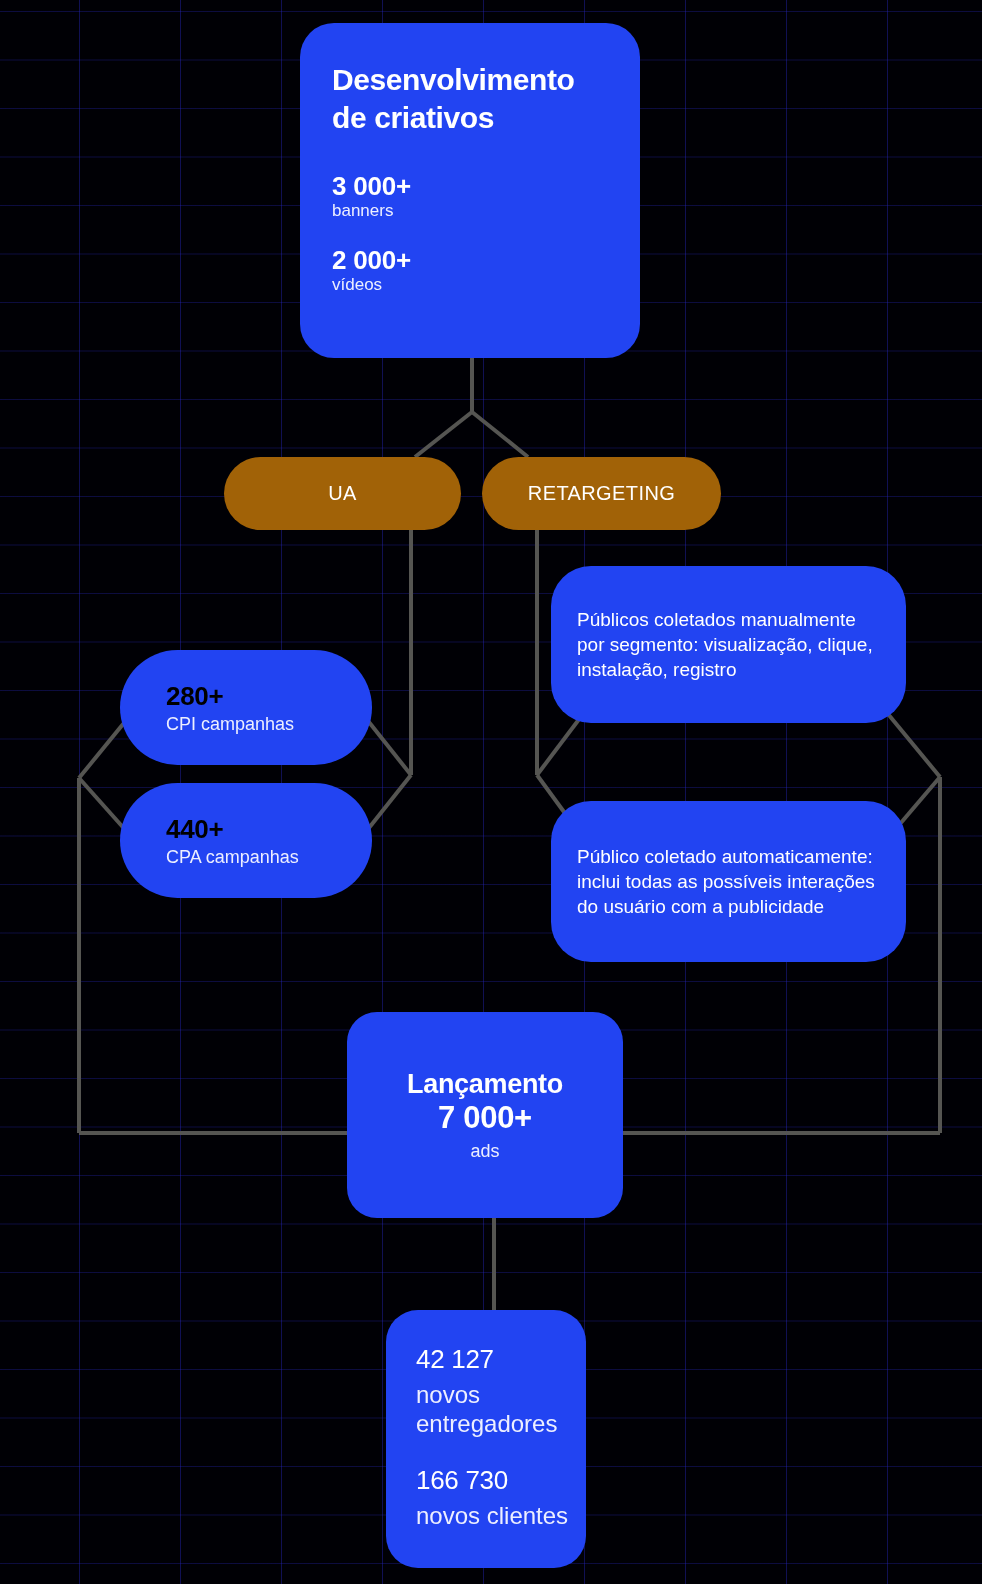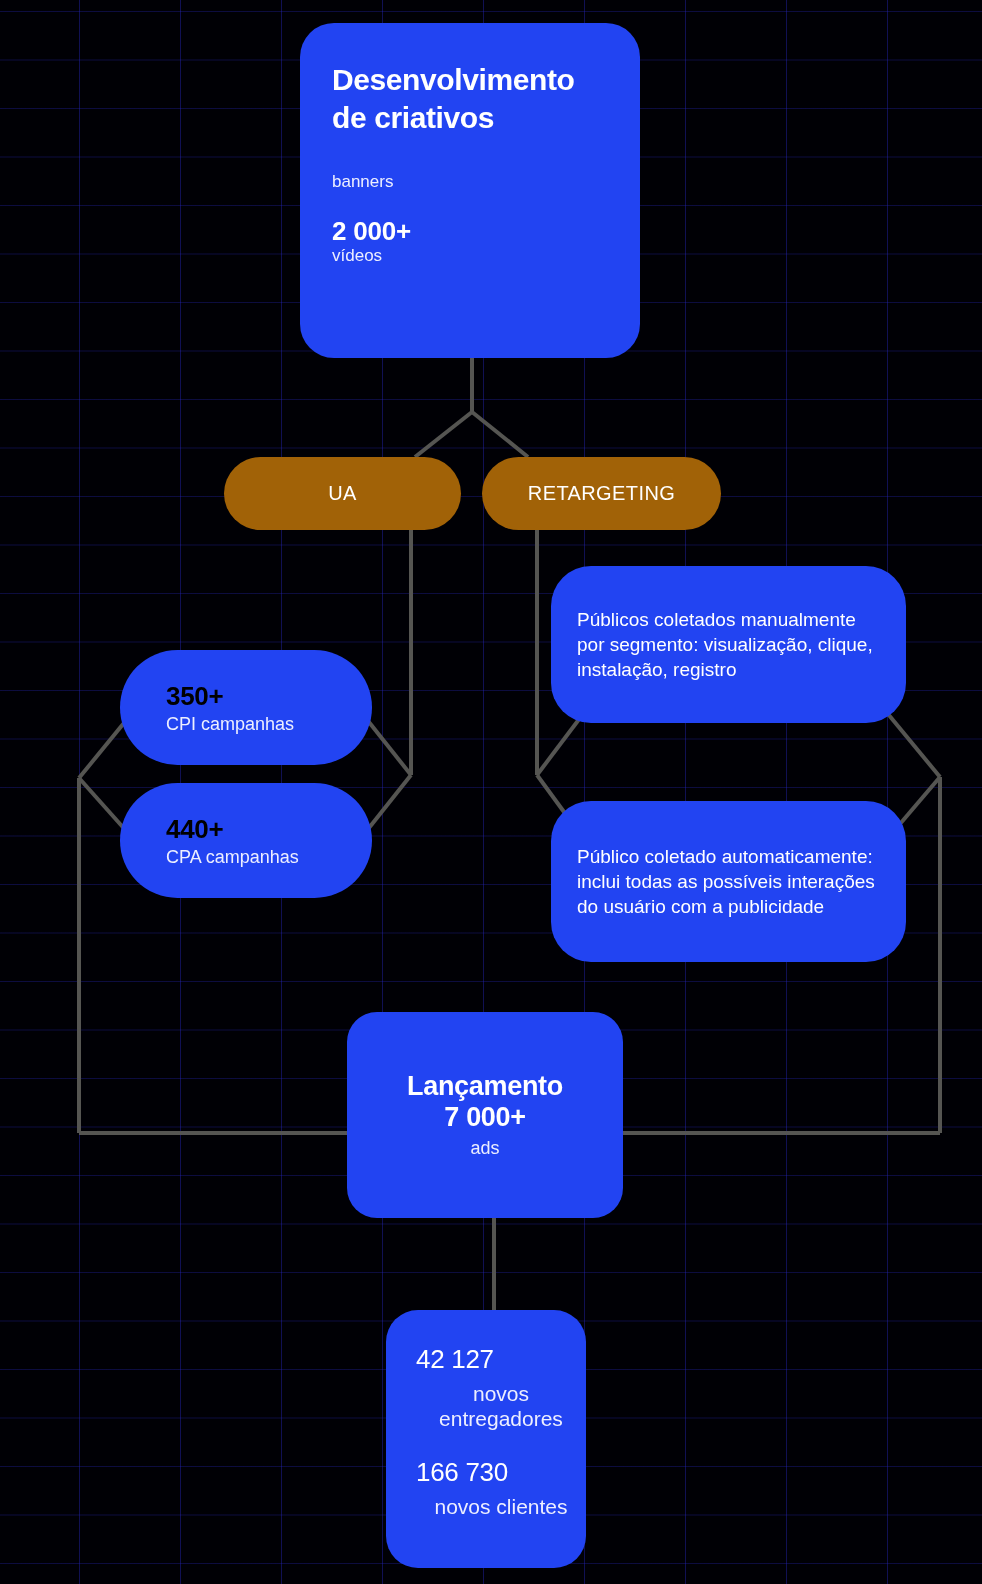--- a/index.html
+++ b/index.html
@@ -77,30 +77,30 @@
   }
   #card-manual{left:551px;top:566px;width:355px;height:157px;}
   #card-auto{left:551px;top:801px;width:355px;height:161px;}
 
   
   #card-launch{
     left:347px;top:1012px;width:276px;height:206px;border-radius:30px;
     display:flex;flex-direction:column;align-items:center;justify-content:center;
   }
   #card-launch .t{font-size:27px;font-weight:700;letter-spacing:-0.3px;}
-  #card-launch .n{font-size:27px;font-weight:700;letter-spacing:-0.3px;}
+  #card-launch .n{font-size:31px;font-weight:700;letter-spacing:-0.3px;}
   #card-launch .l{font-size:18px;color:#EDEFFF;margin-top:5px;}
 
   
   #card-results{
     left:386px;top:1310px;width:200px;height:258px;border-radius:32px;
     padding:34px 0 0 30px;box-sizing:border-box;
   }
   #card-results .n{font-size:26px;font-weight:400;letter-spacing:-0.3px;}
-  #card-results .l{font-size:21px;color:#EDEFFF;line-height:1.2;margin-top:6px;text-align:center;}
+  #card-results .l{font-size:24px;color:#EDEFFF;line-height:1.2;margin-top:6px;}
   #card-results .gap{height:26px;}
 </style>
 </head>
 <body>
 
 <div id="stage">
 
   <div id="grid"></div>
 
   <svg id="links" viewBox="0 0 982 1584" xmlns="http://www.w3.org/2000/svg">
@@ -125,35 +125,36 @@
       <path d="M888,838 L940,777"></path>
       <path d="M940,777 L940,1133"></path>
       <path d="M940,1133 L623,1133"></path>
 
       <path d="M494,1218 L494,1312"></path>
     </g>
   </svg>
 
   <div class="card" id="card-top">
     <div class="title">Desenvolvimento de criativos</div>
+    <div class="stat-num big">3 000+</div>
     <div class="stat-lbl sub">banners</div>
     <div class="gap"></div>
     <div class="stat-num big">2 000+</div>
     <div class="stat-lbl sub">vídeos</div>
   </div>
 
   <div class="pill" id="pill-ua">
     <span>UA</span>
   </div>
   <div class="pill" id="pill-rt">
     <span>RETARGETING</span>
   </div>
 
   <div class="statpill" id="pill-cpi">
-    <div class="n">350+</div>
+    <div class="n">280+</div>
     <div class="l">CPI campanhas</div>
   </div>
   <div class="statpill" id="pill-cpa">
     <div class="n">440+</div>
     <div class="l">CPA campanhas</div>
   </div>
 
   <div class="textcard" id="card-manual">
     <p>Públicos coletados manualmente por segmento: visualização, clique, instalação, registro</p>
   </div>

